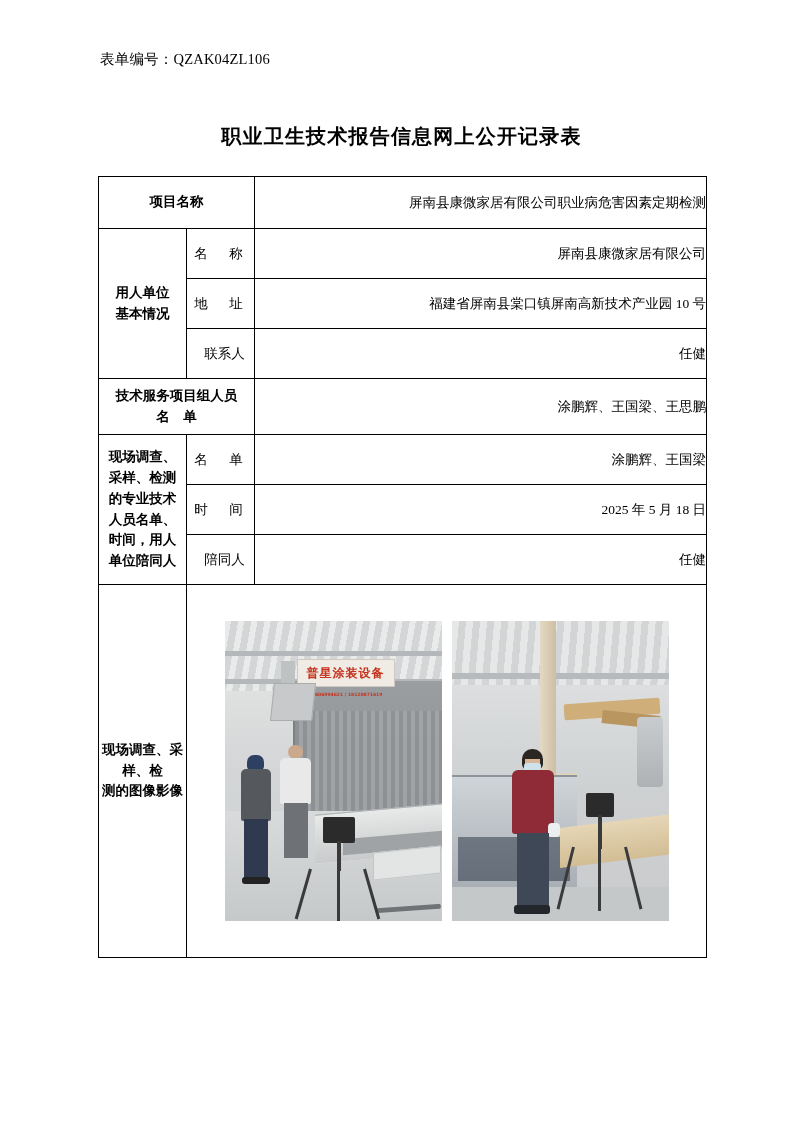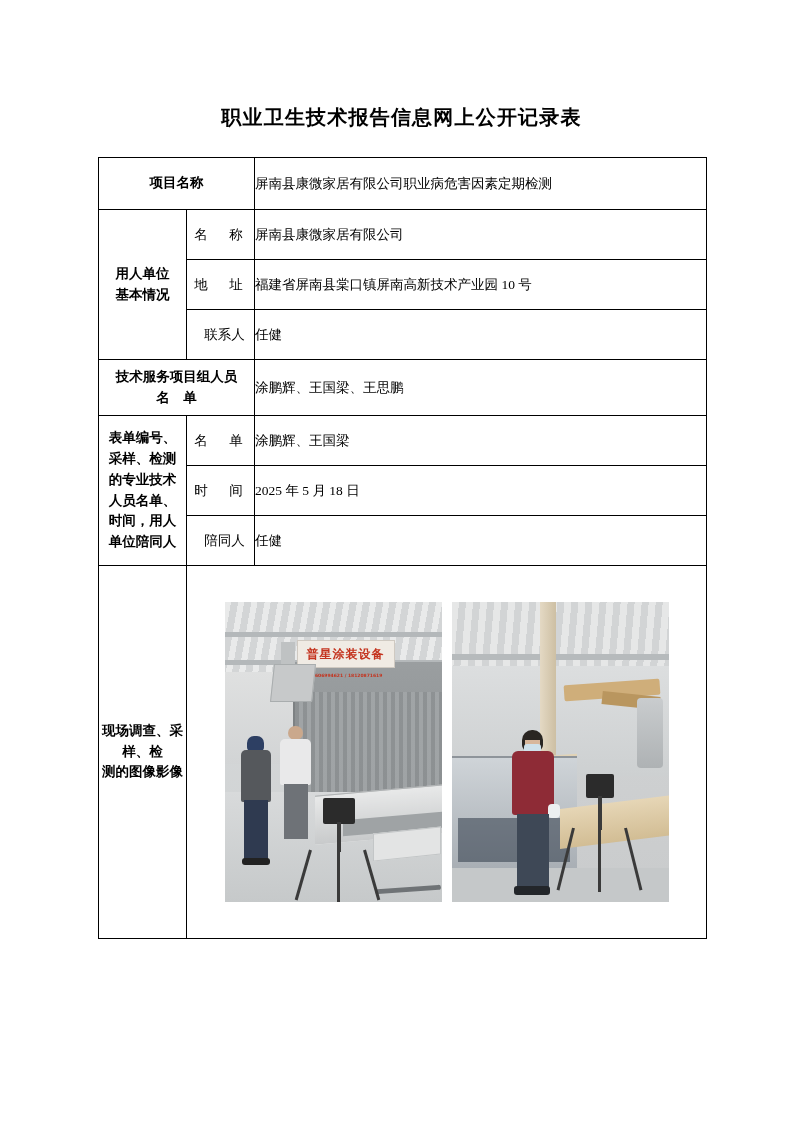--- a/index.html
+++ b/index.html
@@ -50,21 +50,21 @@
     font-size: 13.5px;
   }
   .lbl {
     text-align: center;
     font-weight: bold;
     font-size: 13.5px;
     line-height: 1.55;
     padding: 6px 4px;
   }
   .val {
-    text-align: left;
+    text-align: right;
     font-size: 13.5px;
     padding: 6px 8px;
   }
   .sublbl {
     text-align: center;
     font-weight: normal;
     font-size: 13.5px;
     letter-spacing: 4px;
     padding: 6px 2px;
   }
@@ -256,20 +256,21 @@
   .p2 .floor2 {
     position:absolute; left:0; bottom:0; width:100%; height:34px;
     background:#c5c8c9;
   }
 </style>
 </head>
 <body>
 
 <div class="page">
 
+  <div class="form-no">表单编号：QZAK04ZL106</div>
 
   <div class="doc-title">职业卫生技术报告信息网上公开记录表</div>
 
   <table class="main">
     <colgroup>
       <col style="width:88px">
       <col style="width:68px">
       <col style="width:452px">
     </colgroup>
     <tbody>
@@ -299,21 +300,21 @@
       <tr class="row-h3">
         <td class="lbl" colspan="2">
           <div>技术服务项目组人员</div>
           <div>名　单</div>
         </td>
         <td class="val">涂鹏辉、王国梁、王思鹏</td>
       </tr>
 
       <tr class="row-h2">
         <td class="lbl" rowspan="3">
-          <div>表单编号、</div>
+          <div>现场调查、</div>
           <div>采样、检测</div>
           <div>的专业技术</div>
           <div>人员名单、</div>
           <div>时间，用人</div>
           <div>单位陪同人</div>
         </td>
         <td class="sublbl">名　单</td>
         <td class="val">涂鹏辉、王国梁</td>
       </tr>
       <tr class="row-h2">

